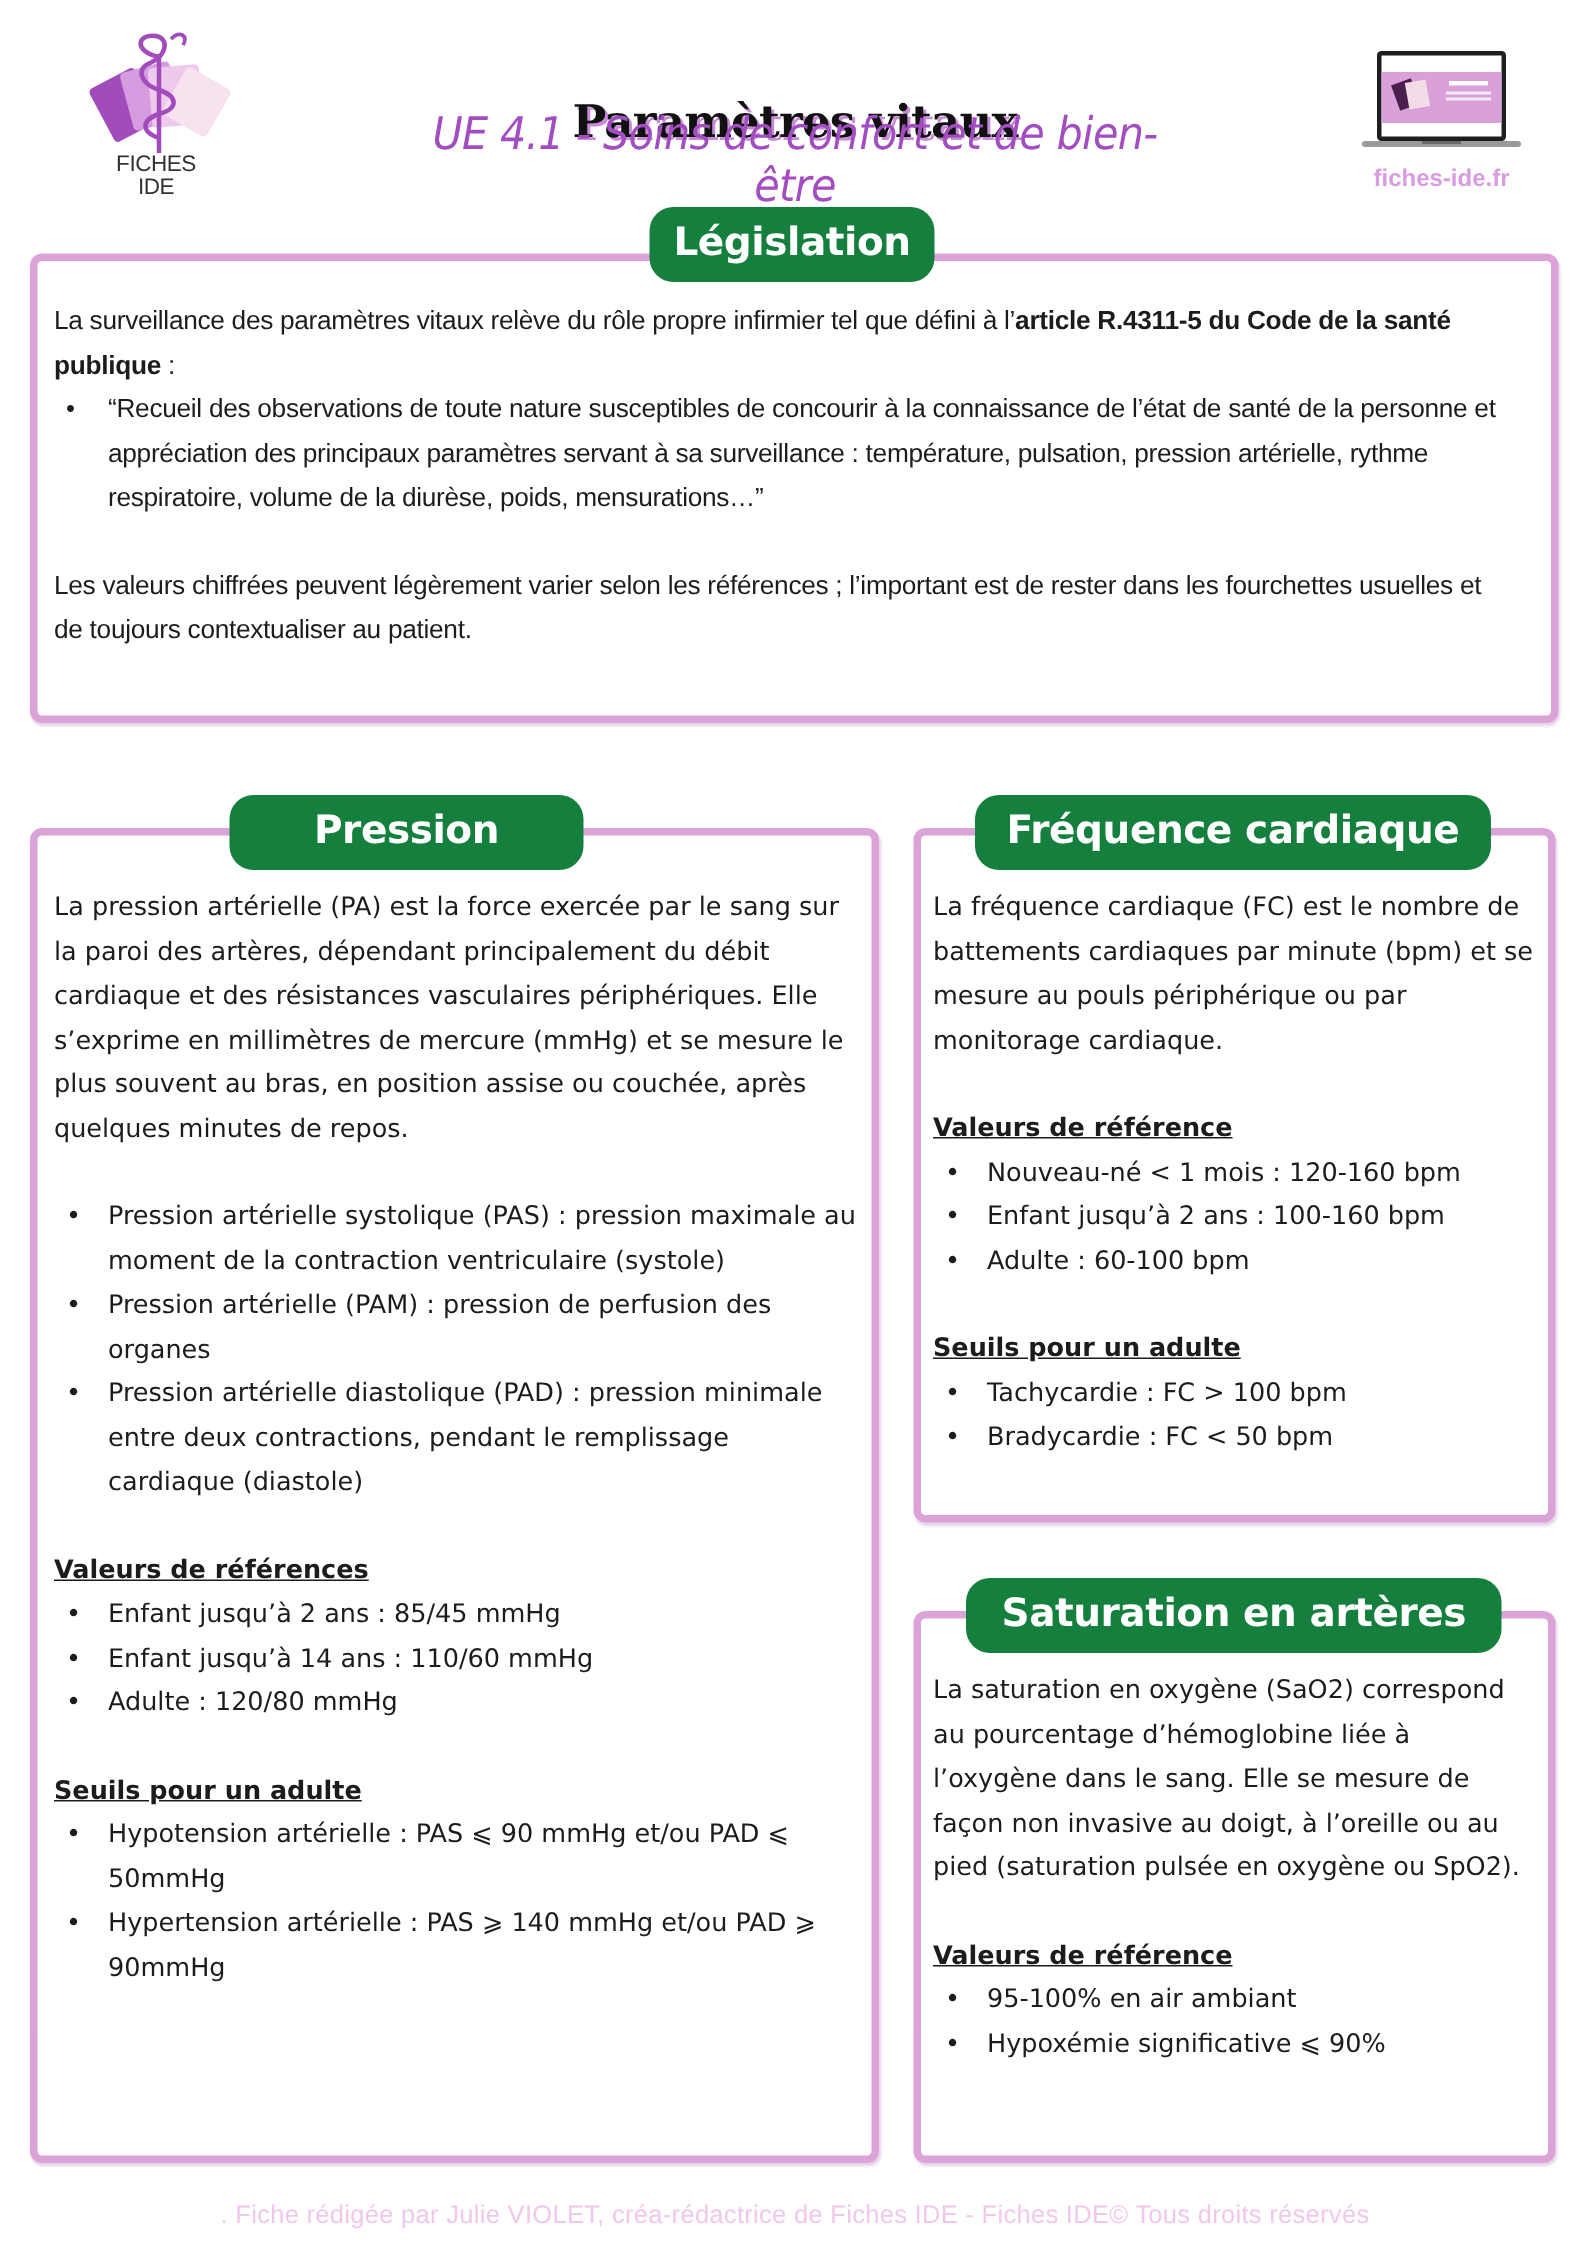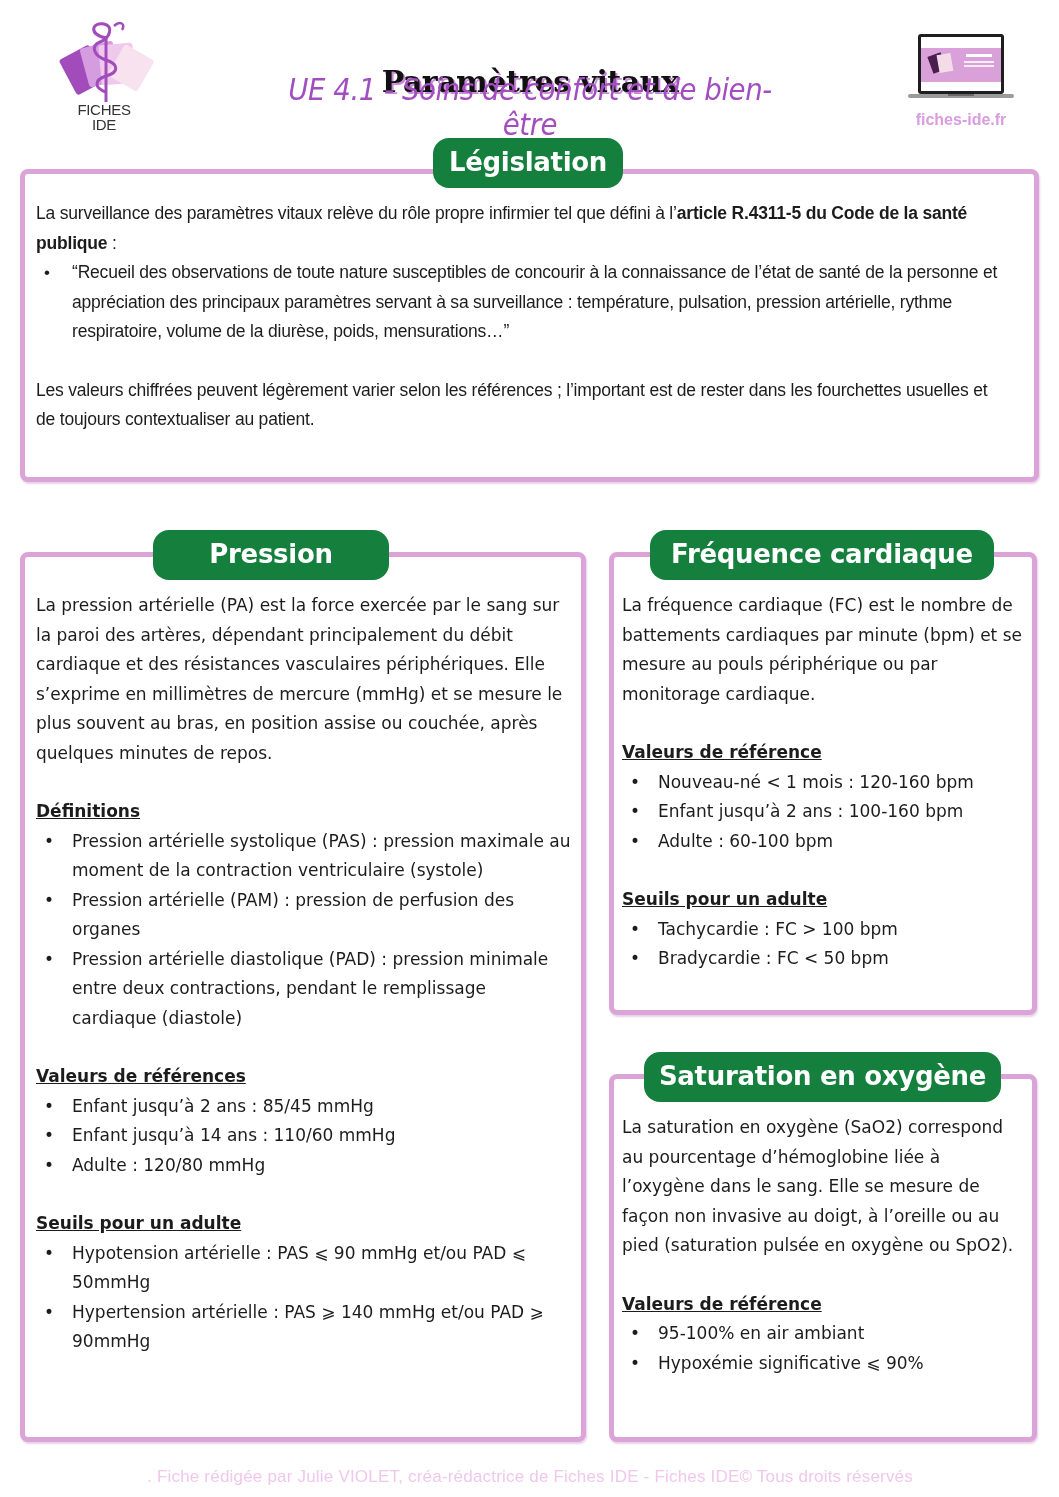--- a/index.html
+++ b/index.html
@@ -84,21 +84,20 @@
   </ul>
   <div class="gap"></div>
   <div>Les valeurs chiffrées peuvent légèrement varier selon les références ; l’important est de rester dans les fourchettes usuelles et de toujours contextualiser au patient.</div>
 </div>
 
 <div class="box" style="left:20px;top:552px;width:566px;height:890px"></div>
 <div class="pill" style="left:153px;top:530px;width:236px">Pression artérielle</div>
 <div class="txt" style="left:36px;top:591px;width:535px">
   <div>La pression artérielle (PA) est la force exercée par le sang sur la paroi des artères, dépendant principalement du débit cardiaque et des résistances vasculaires périphériques. Elle s’exprime en millimètres de mercure (mmHg) et se mesure le plus souvent au bras, en position assise ou couchée, après quelques minutes de repos.</div>
   <div class="gap"></div>
-  <span class="h">Définitions</span>
   <ul>
     <li>Pression artérielle systolique (PAS) : pression maximale au moment de la contraction ventriculaire (systole)</li>
     <li>Pression artérielle (PAM) : pression de perfusion des organes</li>
     <li>Pression artérielle diastolique (PAD) : pression minimale entre deux contractions, pendant le remplissage cardiaque (diastole)</li>
   </ul>
   <div class="gap"></div>
   <span class="h">Valeurs de références</span>
   <ul>
     <li>Enfant jusqu’à 2 ans : 85/45 mmHg</li>
     <li>Enfant jusqu’à 14 ans : 110/60 mmHg</li>
@@ -125,21 +124,21 @@
   </ul>
   <div class="gap"></div>
   <span class="h">Seuils pour un adulte</span>
   <ul>
     <li>Tachycardie : FC &gt; 100 bpm</li>
     <li>Bradycardie : FC &lt; 50 bpm</li>
   </ul>
 </div>
 
 <div class="box" style="left:609px;top:1074px;width:428px;height:368px"></div>
-<div class="pill" style="left:644px;top:1052px;width:357px">Saturation en oxygène</div>
+<div class="pill" style="left:644px;top:1052px;width:357px">Saturation en artères</div>
 <div class="txt" style="left:622px;top:1113px;width:405px">
   <div>La saturation en oxygène (SaO2) correspond au pourcentage d’hémoglobine liée à l’oxygène dans le sang. Elle se mesure de façon non invasive au doigt, à l’oreille ou au pied (saturation pulsée en oxygène ou SpO2).</div>
   <div class="gap"></div>
   <span class="h">Valeurs de référence</span>
   <ul>
     <li>95-100% en air ambiant</li>
     <li>Hypoxémie significative ⩽ 90%</li>
   </ul>
 </div>
 

